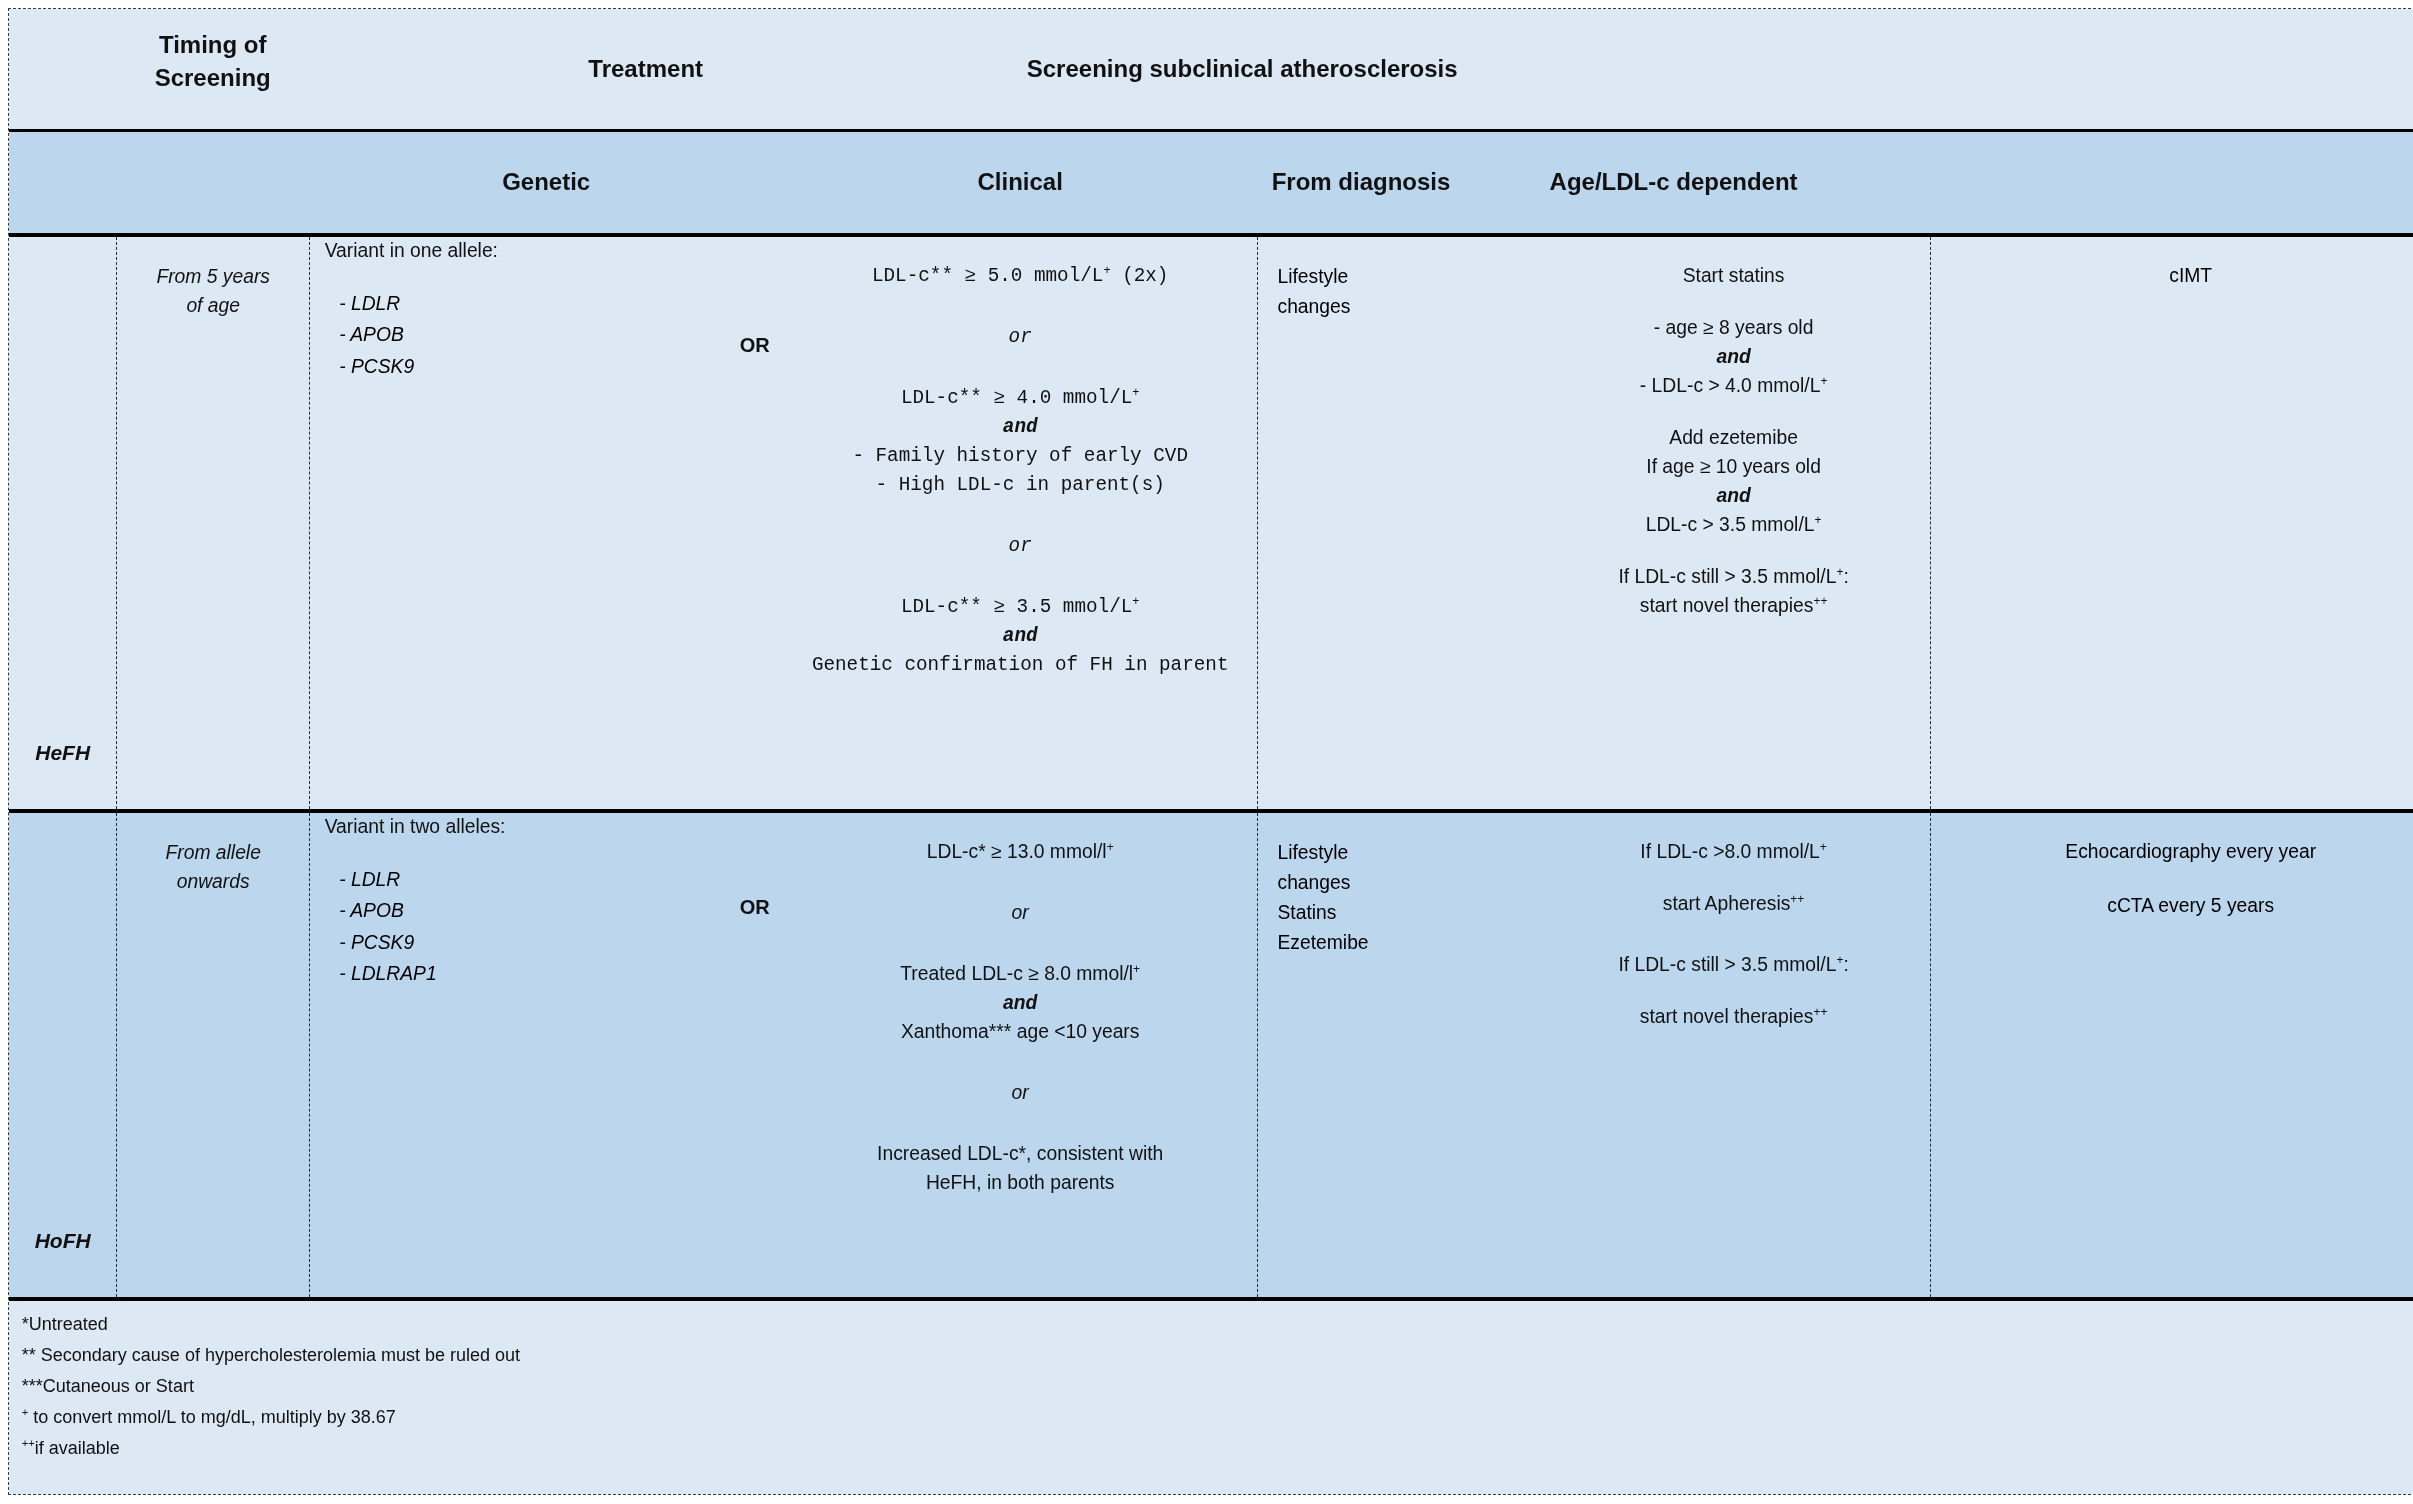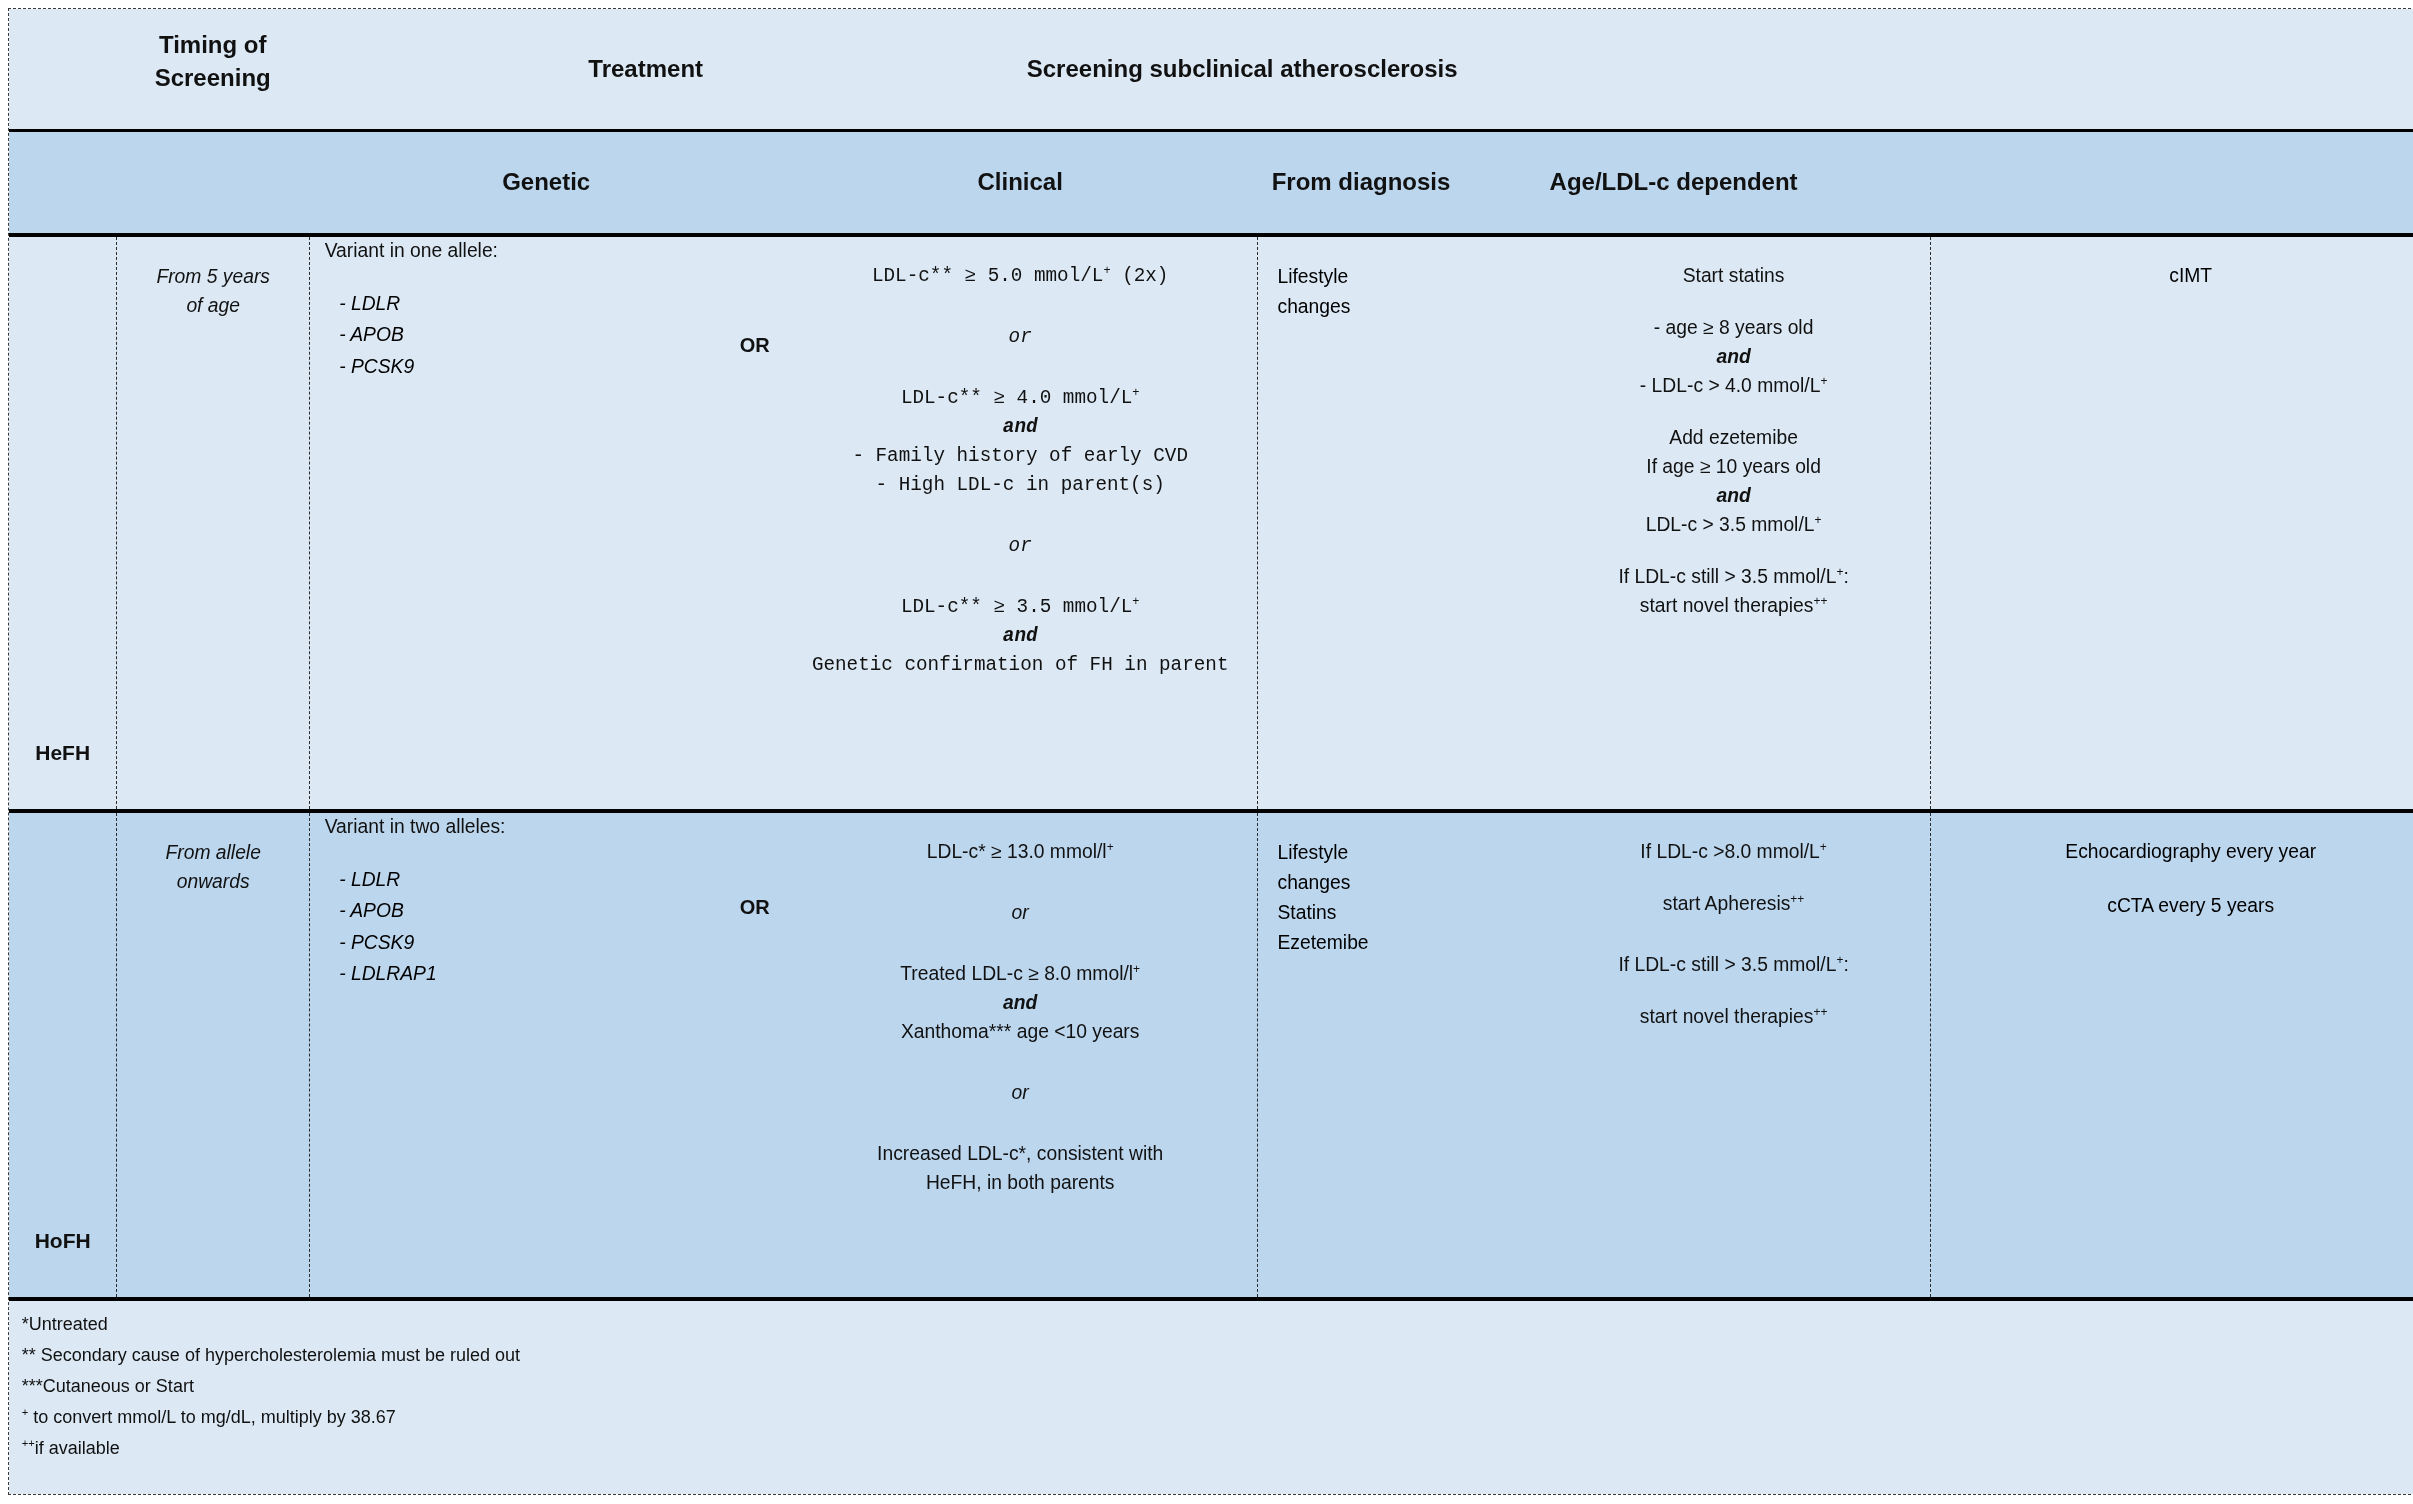--- a/index.html
+++ b/index.html
@@ -31,21 +31,21 @@
   .hcap{
     font-weight:bold;font-size:24px;color:#111;line-height:1.35;
     text-align:center;
   }
   .hcap.l2{padding-top:20px;}
   .hcap.mid{display:flex;align-items:center;justify-content:center;height:100%;}
 
   .rowlabel{
     font-weight:bold;font-size:21px;color:#111;
     display:flex;align-items:flex-end;justify-content:center;
-    padding-bottom:44px;height:100%;box-sizing:border-box;
+    padding-bottom:44px;height:100%;box-sizing:border-box;font-style:italic;
   }
 
   .ctext{font-size:19.3px;color:#111;line-height:1.5;}
   .ital{font-style:italic;}
   .bital{font-style:italic;font-weight:bold;}
   .sup{font-size:0.62em;vertical-align:super;line-height:0;}
 
   .timing{padding-top:26px;text-align:center;font-style:italic;}
   .gen{padding-left:14.5px;}
   .genlist{margin-top:22px;padding-left:29px;}

